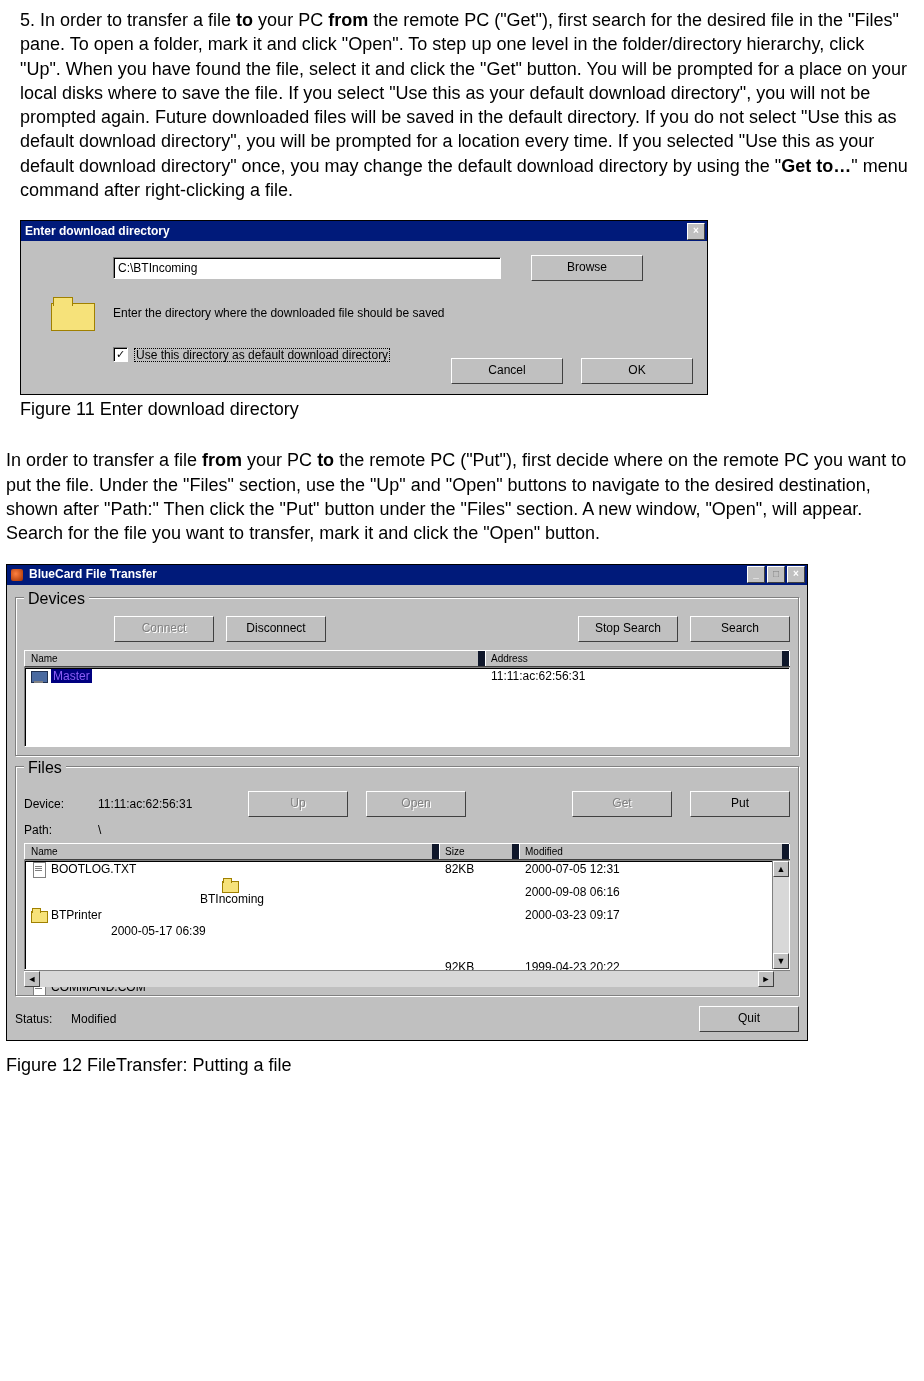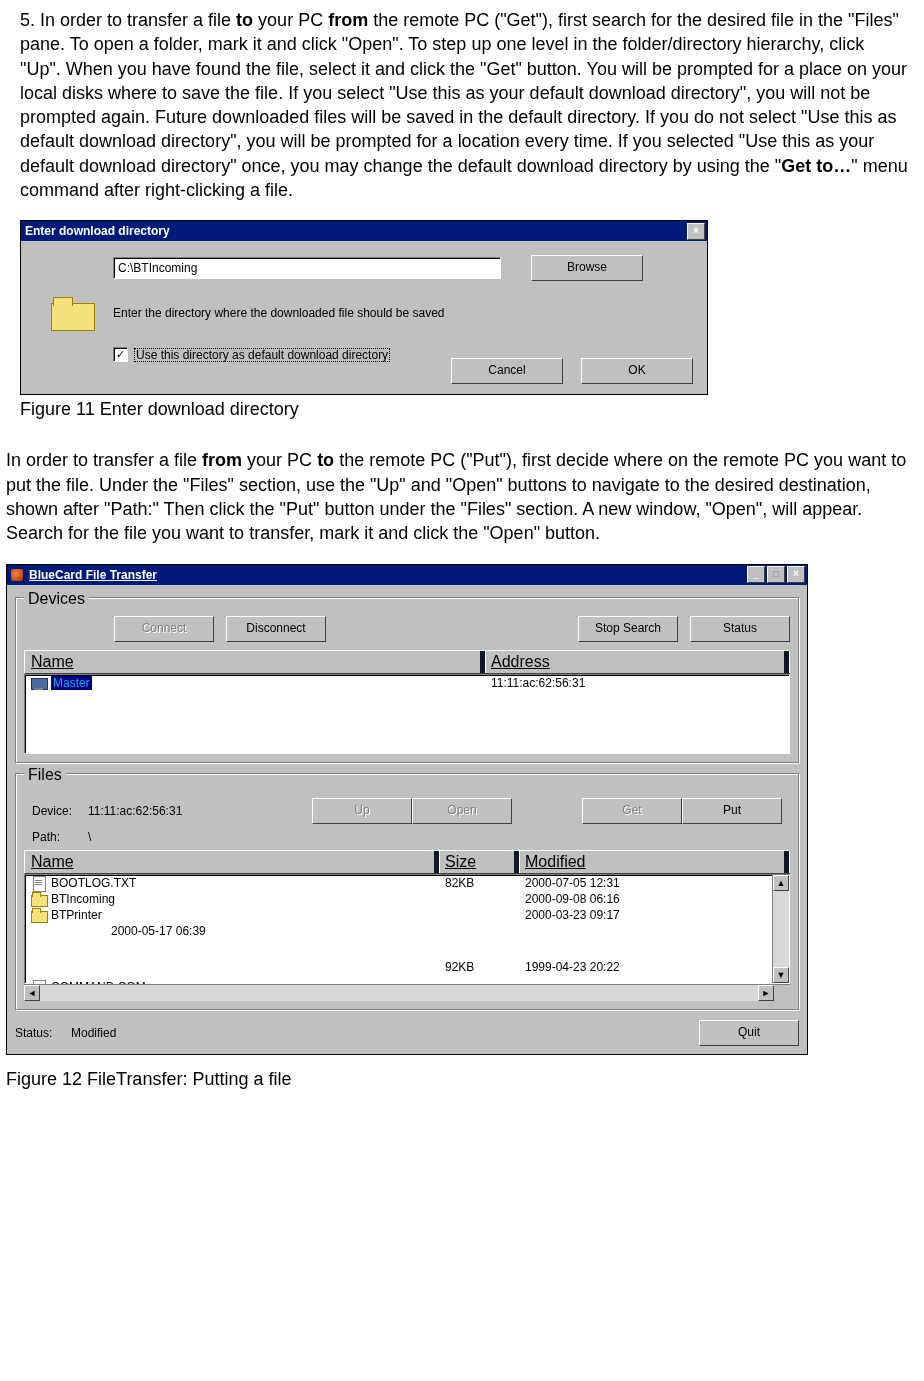--- a/index.html
+++ b/index.html
@@ -163,42 +163,41 @@
   .listhdr {
     display:flex;
     background:#c0c0c0;
     border-top:1px solid #fff;
     border-left:1px solid #fff;
     border-right:1px solid #404040;
     border-bottom:1px solid #404040;
   }
   .listhdr .col {
     padding:2px 6px;
-    border-right:5px solid #0f172a;
+    border-right:7px solid #0f172a;
     box-shadow: 1px 0 0 #fff;
-    font-size:16px;
+    font-size:10px;
     box-sizing: border-box;
-    text-decoration: underline;
   }
   .listarea {
     background:#fff;
     border-top:1px solid #808080;
     border-left:1px solid #808080;
     border-right:1px solid #fff;
     border-bottom:1px solid #fff;
     box-shadow: inset 1px 1px 0 #000;
     position: relative;
   }
   .row {
     display:flex; align-items:center;
     font-size:12px; padding:1px 0;
   }
   .row .cell { padding:0 6px; box-sizing:border-box; }
   .sel {
-    background:#000080; color:#0ea5e9;
+    background:#000080; color:#8b5cf6;
     display:inline-flex; align-items:center;
     padding:0 2px;
   }
   .ficon, .dicon, .dev-icon {
     width:16px; height:14px; display:inline-block;
     margin-right:4px; position:relative; flex-shrink:0;
   }
   .dicon::before{
     content:""; position:absolute; left:0; top:3px; width:15px; height:10px;
     background:#f6e27a; border:1px solid #a08000;
@@ -241,21 +240,21 @@
     border-top:1px solid #808080;
     position:relative;
   }
   .hscroll .arr { position:absolute; top:0; }
   .hscroll .arr.l { left:0; }
   .hscroll .arr.r { right:16px; }
   .hscroll .corner {
     position:absolute; right:0; top:0; width:16px; height:16px;
     background:#c0c0c0;
   }
-  .kv { display:flex; align-items:center; margin:6px 8px; font-size:12px; }
+  .kv { display:flex; gap:18px; align-items:center; margin:6px 0; font-size:12px; }
   .kv .k { width:56px; }
   .status-row { display:flex; align-items:center; margin-top:6px; }
   .status-row .spacer{flex:1;}
 </style>
 </head>
 <body>
 
 <p class="para">
   <span>5. In order to transfer a file </span><span class="bold">to</span><span> your PC </span><span class="bold">from</span><span> the remote  PC ("Get"), first search for the desired file in the "Files" pane. To open a folder, mark it and click "Open". To step up  one level in the folder/directory hierarchy, click "Up". When you have found the file, select it and click the "Get" button. You will be prompted for a place on your local disks where to save the file. If you select "Use this as your default download directory", you will not be prompted again. Future downloaded files will be saved in the default directory. If you do not select "Use this as default download directory", you will be prompted for a location every time. If you selected "Use this as your default download directory" once, you may change the default download directory by using the "</span><span class="bold">Get to…</span><span>" menu command after right-clicking a file.</span>
 </p>
@@ -288,41 +287,41 @@
   </div>
 </div>
 <div class="caption">Figure 11 Enter download directory</div>
 
 <p class="para2">
   <span>In order to transfer a file </span><span class="bold">from</span><span> your PC </span><span class="bold">to</span><span> the remote PC ("Put"), first decide where on the remote PC you want to put the file. Under the "Files" section, use the "Up" and "Open" buttons to navigate to the desired destination, shown after "Path:" Then click the "Put" button under the "Files" section. A new window, "Open", will appear. Search for the file you want to transfer, mark it and click the "Open" button.</span>
 </p>
 
 <div class="win">
   <div class="titlebar">
-    <span style="display:flex;align-items:center;text-decoration:underline;">
+    <span style="display:flex;align-items:flex-start;">
       <span class="appicon"></span>
       <span>BlueCard File Transfer</span>
     </span>
     <div class="tbtns">
       <div class="wbtn">_</div>
       <div class="wbtn" style="color:#808080">□</div>
       <div class="wbtn">×</div>
     </div>
   </div>
   <div class="win-body">
 
     <div class="groupbox">
       <div class="legend">Devices</div>
       <div class="toolbar-row">
         <div style="width:78px;"></div>
         <div class="btn95 disabled">Connect</div>
         <div class="btn95">Disconnect</div>
         <div class="spacer"></div>
         <div class="btn95">Stop Search</div>
-        <div class="btn95">Status</div>
+        <div class="btn95">Search</div>
       </div>
       <div class="listhdr">
         <div class="col" style="width:460px;">Name</div>
         <div class="col" style="flex:1;">Address</div>
       </div>
       <div class="listarea" style="height:78px;">
         <div class="row">
           <div class="cell" style="width:460px; display:flex; align-items:center;">
             <span class="dev-icon"></span>
             <span class="sel">Master</span>
@@ -356,21 +355,21 @@
       <div class="listarea" style="height:108px;" id="files-list">
         <div class="row">
             <div class="cell" style="width: 414px; display: flex; align-items: center;">
               <span class="ficon"></span>
               <span>BOOTLOG.TXT</span>
             </div>
             <div class="cell" style="width: 80px;">82KB</div>
             <div class="cell">2000-07-05 12:31</div>
           </div>
           <div class="row">
-            <div class="cell" style="width: 414px; display: flex; align-items: center;">
+            <div class="cell" style="width: 414px; display: flex; align-items: center; flex-direction: column;">
               <span class="dicon"></span>
               <span>BTIncoming</span>
             </div>
             <div class="cell" style="width: 80px;"></div>
             <div class="cell">2000-09-08 06:16</div>
           </div>
           <div class="row">
             <div class="cell" style="width: 414px; display: flex; align-items: center;">
               <span class="dicon"></span>
               <span>BTPrinter</span>

